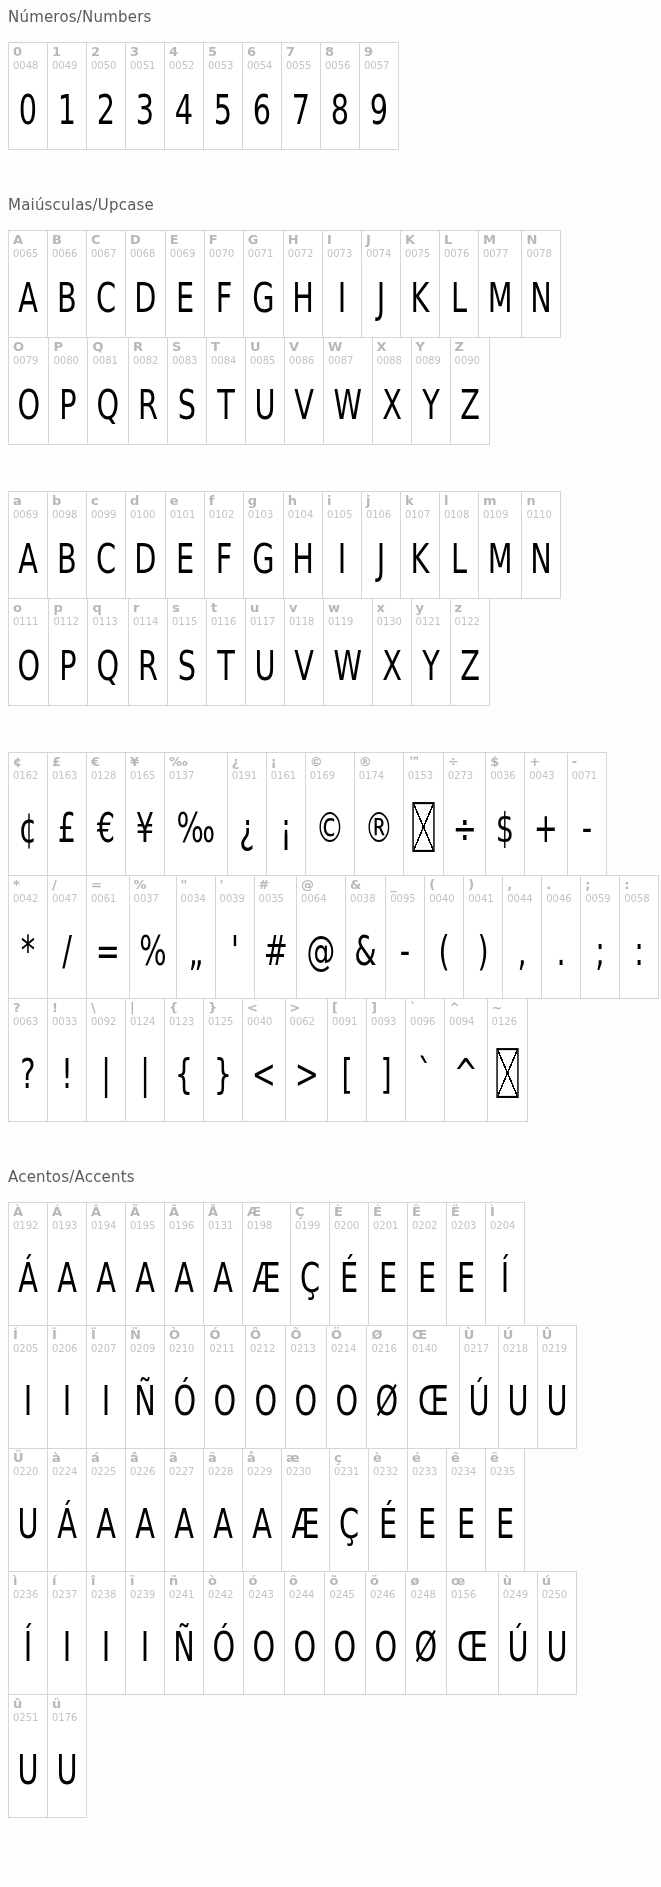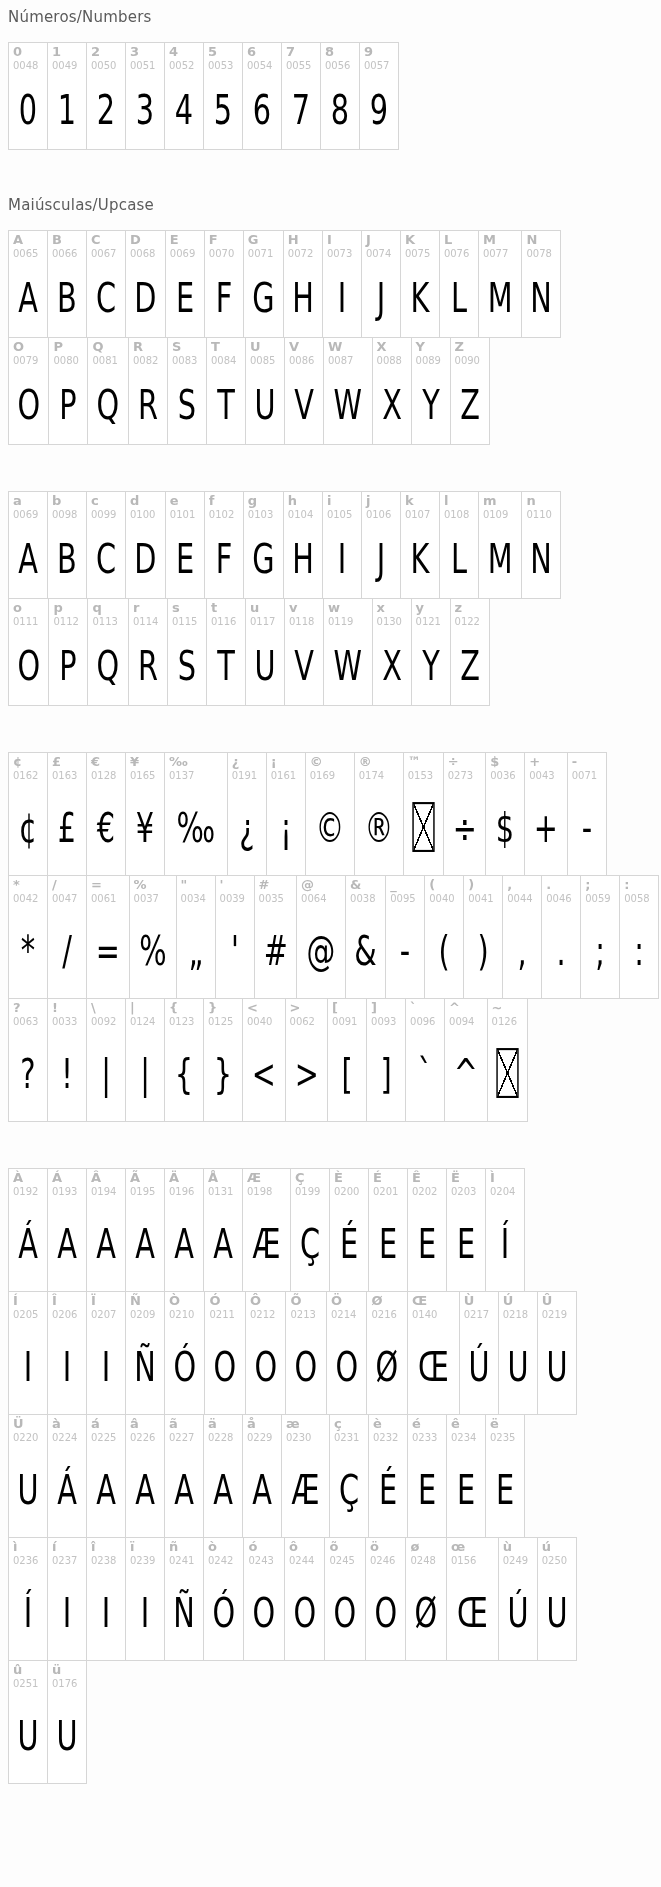--- a/index.html
+++ b/index.html
@@ -637,20 +637,21 @@
     <div class="cell-code">0126</div>
     <div class="cell-glyph">
                 <span class="notdef-box"></span>
               </div>
   </div>
           </div>
         </div>
   </section>
 
   <section class="section">
+    <h2 class="section-title">Acentos/Accents</h2>
     <div class="rows">
           <div class="row">
             <div class="cell">
     <div class="cell-char">À</div>
     <div class="cell-code">0192</div>
     <div class="cell-glyph">Á</div>
   </div>
             <div class="cell">
     <div class="cell-char">Á</div>
     <div class="cell-code">0193</div>

